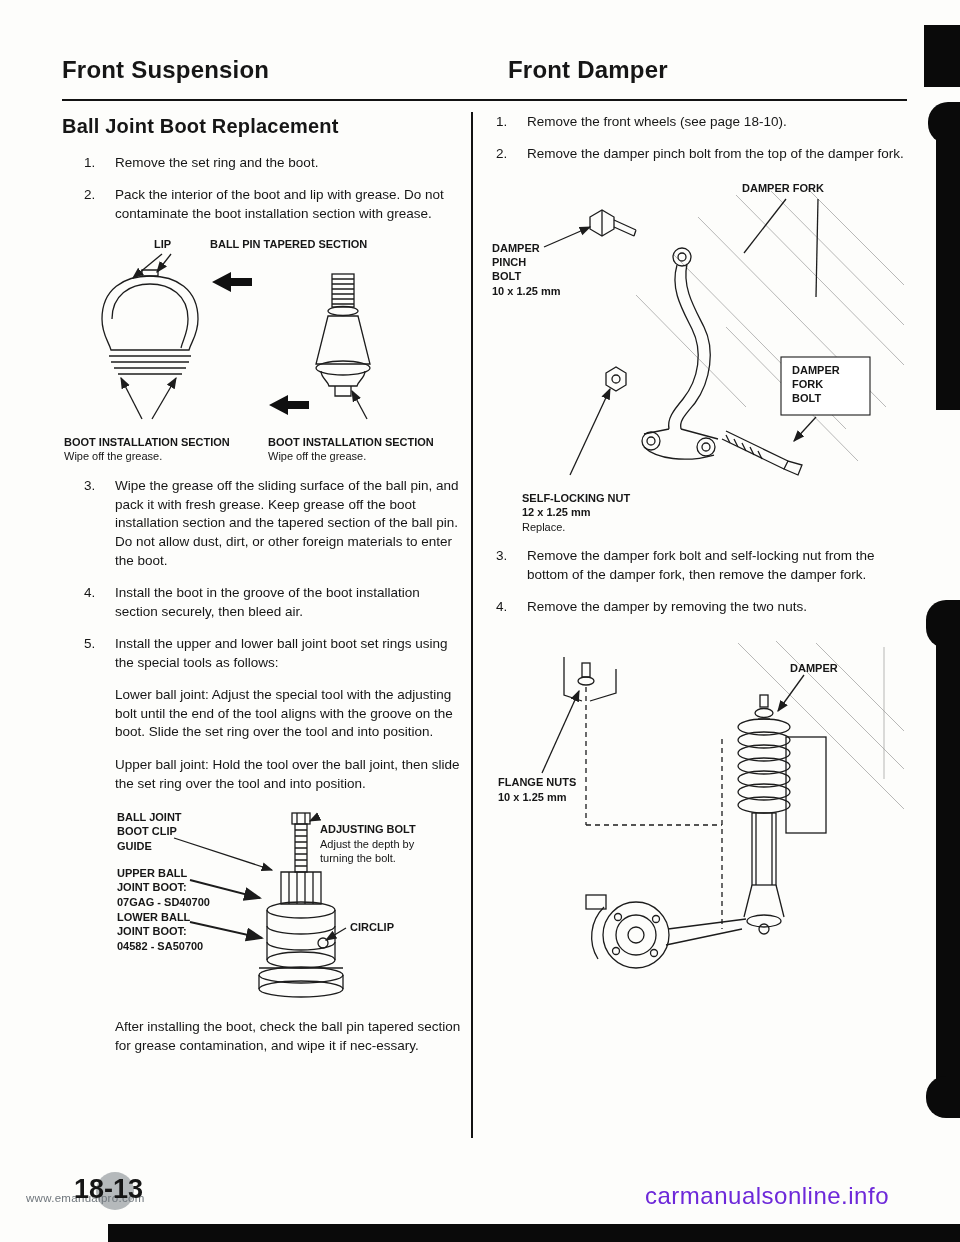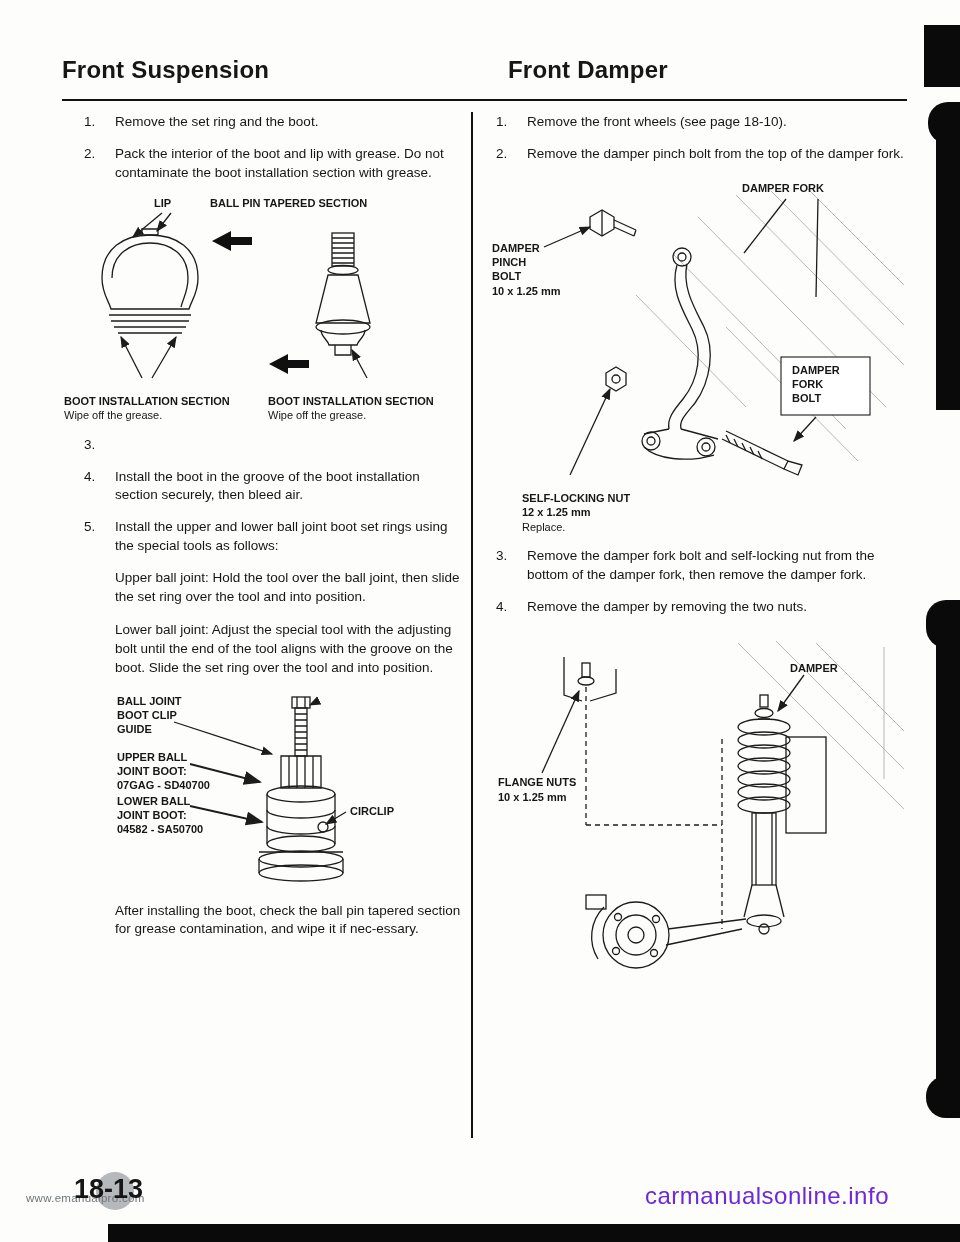--- a/index.html
+++ b/index.html
@@ -45,20 +45,21 @@
 <body>
 
 <div class="page">
 
   <div class="hdr-title hdr-left">Front Suspension</div>
   <div class="hdr-title hdr-right">Front Damper</div>
   <div class="hdr-rule"></div>
   <div class="col-divider"></div>
 
   <div class="col col-left">
+    <h2 class="sec-title">Ball Joint Boot Replacement</h2>
 
     <div class="step">
       <span class="num">1.</span>
       <span class="txt">Remove the set ring and the boot.</span>
     </div>
     <div class="step">
       <span class="num">2.</span>
       <span class="txt">Pack the interior of the boot and lip with grease. Do not contaminate the boot installation section with grease.</span>
     </div>
 
@@ -102,32 +103,34 @@
         <span class="sub">Wipe off the grease.</span>
       </div>
       <div class="dlabel" style="left:206px;top:184px">
         <b>BOOT INSTALLATION SECTION</b>
         <span class="sub">Wipe off the grease.</span>
       </div>
     </div>
 
     <div class="step">
       <span class="num">3.</span>
+      <span class="txt">Wipe the grease off the sliding surface of the ball pin, and pack it with fresh grease. Keep grease off the boot installation section and the tapered section of the ball pin.
+Do not allow dust, dirt, or other foreign materials to enter the boot.</span>
     </div>
     <div class="step">
       <span class="num">4.</span>
       <span class="txt">Install the boot in the groove of the boot installation section securely, then bleed air.</span>
     </div>
     <div class="step">
       <span class="num">5.</span>
       <span class="txt">Install the upper and lower ball joint boot set rings using the special tools as follows:</span>
     </div>
 
+    <p class="para">Lower ball joint: Adjust the special tool with the adjusting bolt until the end of the tool aligns with the groove on the boot. Slide the set ring over the tool and into position.</p>
     <p class="para">Upper ball joint: Hold the tool over the ball joint, then slide the set ring over the tool and into position.</p>
-    <p class="para">Lower ball joint: Adjust the special tool with the adjusting bolt until the end of the tool aligns with the groove on the boot. Slide the set ring over the tool and into position.</p>
 
     <div class="diagram" id="d-tool">
       <svg viewBox="0 0 402 198">
         <defs>
           <marker id="arB" markerWidth="9" markerHeight="8" refX="8" refY="3.5" orient="auto">
             <path d="M0,0 L9,3.5 L0,7 Z" fill="#1c1c1c"></path>
           </marker>
         </defs>
         <g stroke="#1c1c1c" fill="none" stroke-width="1.3">
           <path d="M256,9 L248,13" marker-end="url(#arB)"></path>
@@ -150,20 +153,25 @@
           <path d="M197,160 h84"></path>
           <ellipse cx="239" cy="167" rx="42" ry="8"></ellipse>
           <path d="M197,167 V181 M281,167 V181"></path>
           <ellipse cx="239" cy="181" rx="42" ry="8"></ellipse>
           <circle cx="261" cy="135" r="5"></circle>
         </g>
       </svg>
       <div class="dlabel" style="left:55px;top:2px">BALL JOINT
 BOOT CLIP
 GUIDE</div>
+      <div class="dlabel" style="left:258px;top:0">
+        <b>ADJUSTING BOLT</b>
+        <span class="sub">Adjust the depth by
+turning the bolt.</span>
+      </div>
       <div class="dlabel" style="left:55px;top:58px">UPPER BALL
 JOINT BOOT:
 07GAG - SD40700</div>
       <div class="dlabel" style="left:55px;top:102px">LOWER BALL
 JOINT BOOT:
 04582 - SA50700</div>
       <div class="dlabel" style="left:288px;top:112px">CIRCLIP</div>
     </div>
 
     <p class="para">After installing the boot, check the ball pin tapered section for grease contamination, and wipe it if nec-essary.</p>

